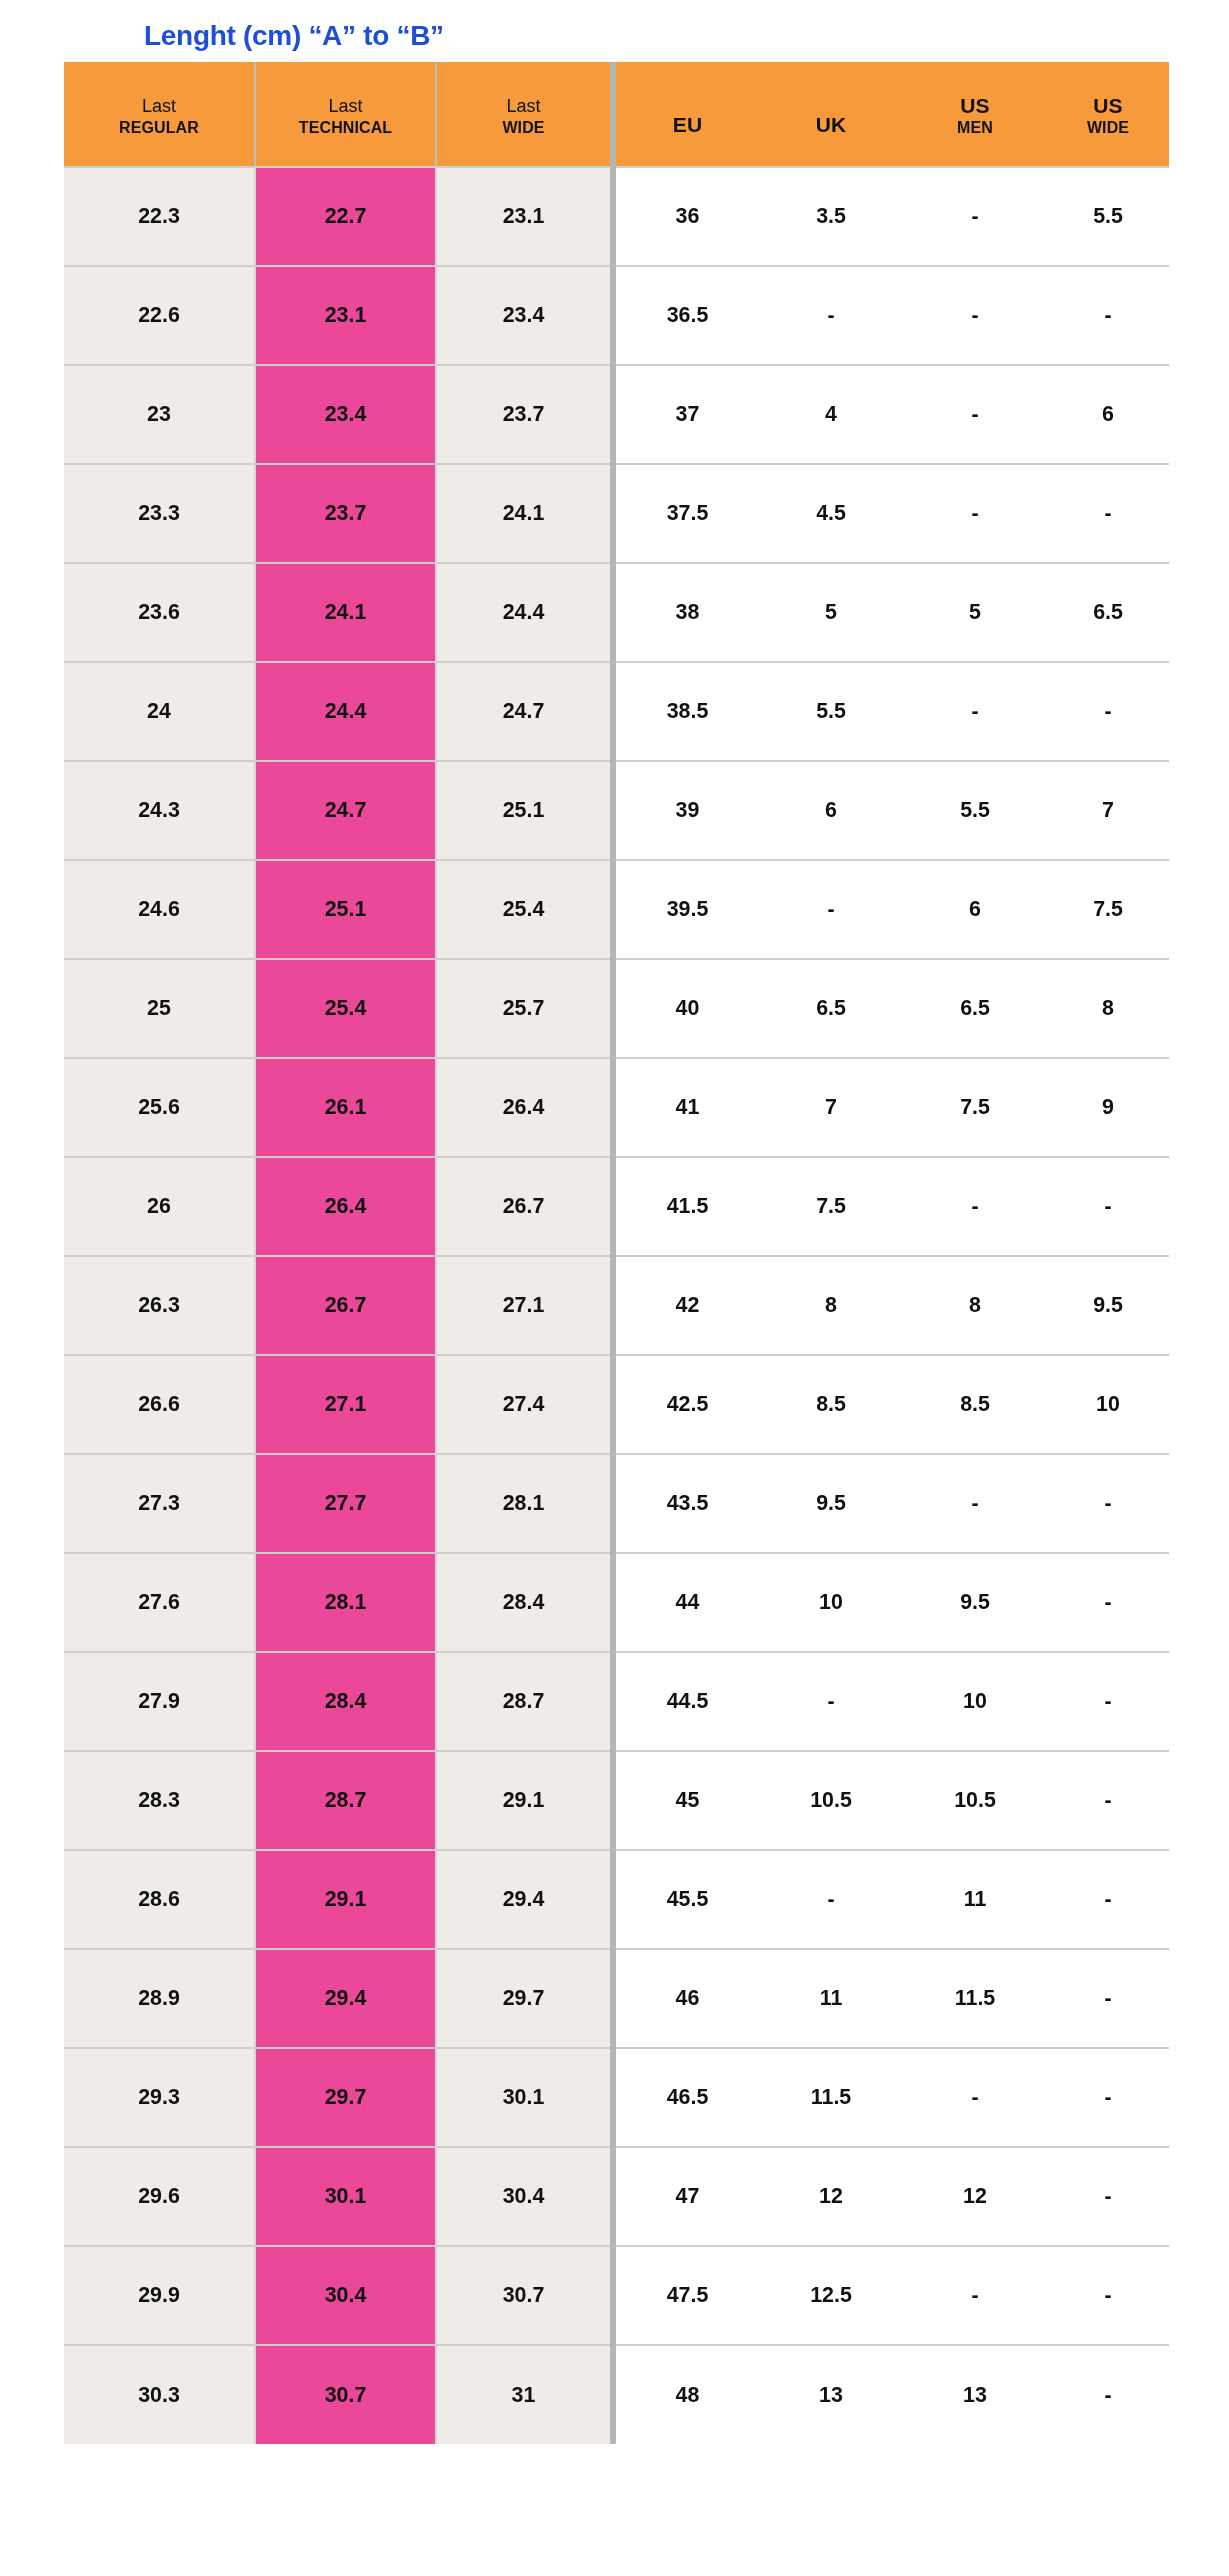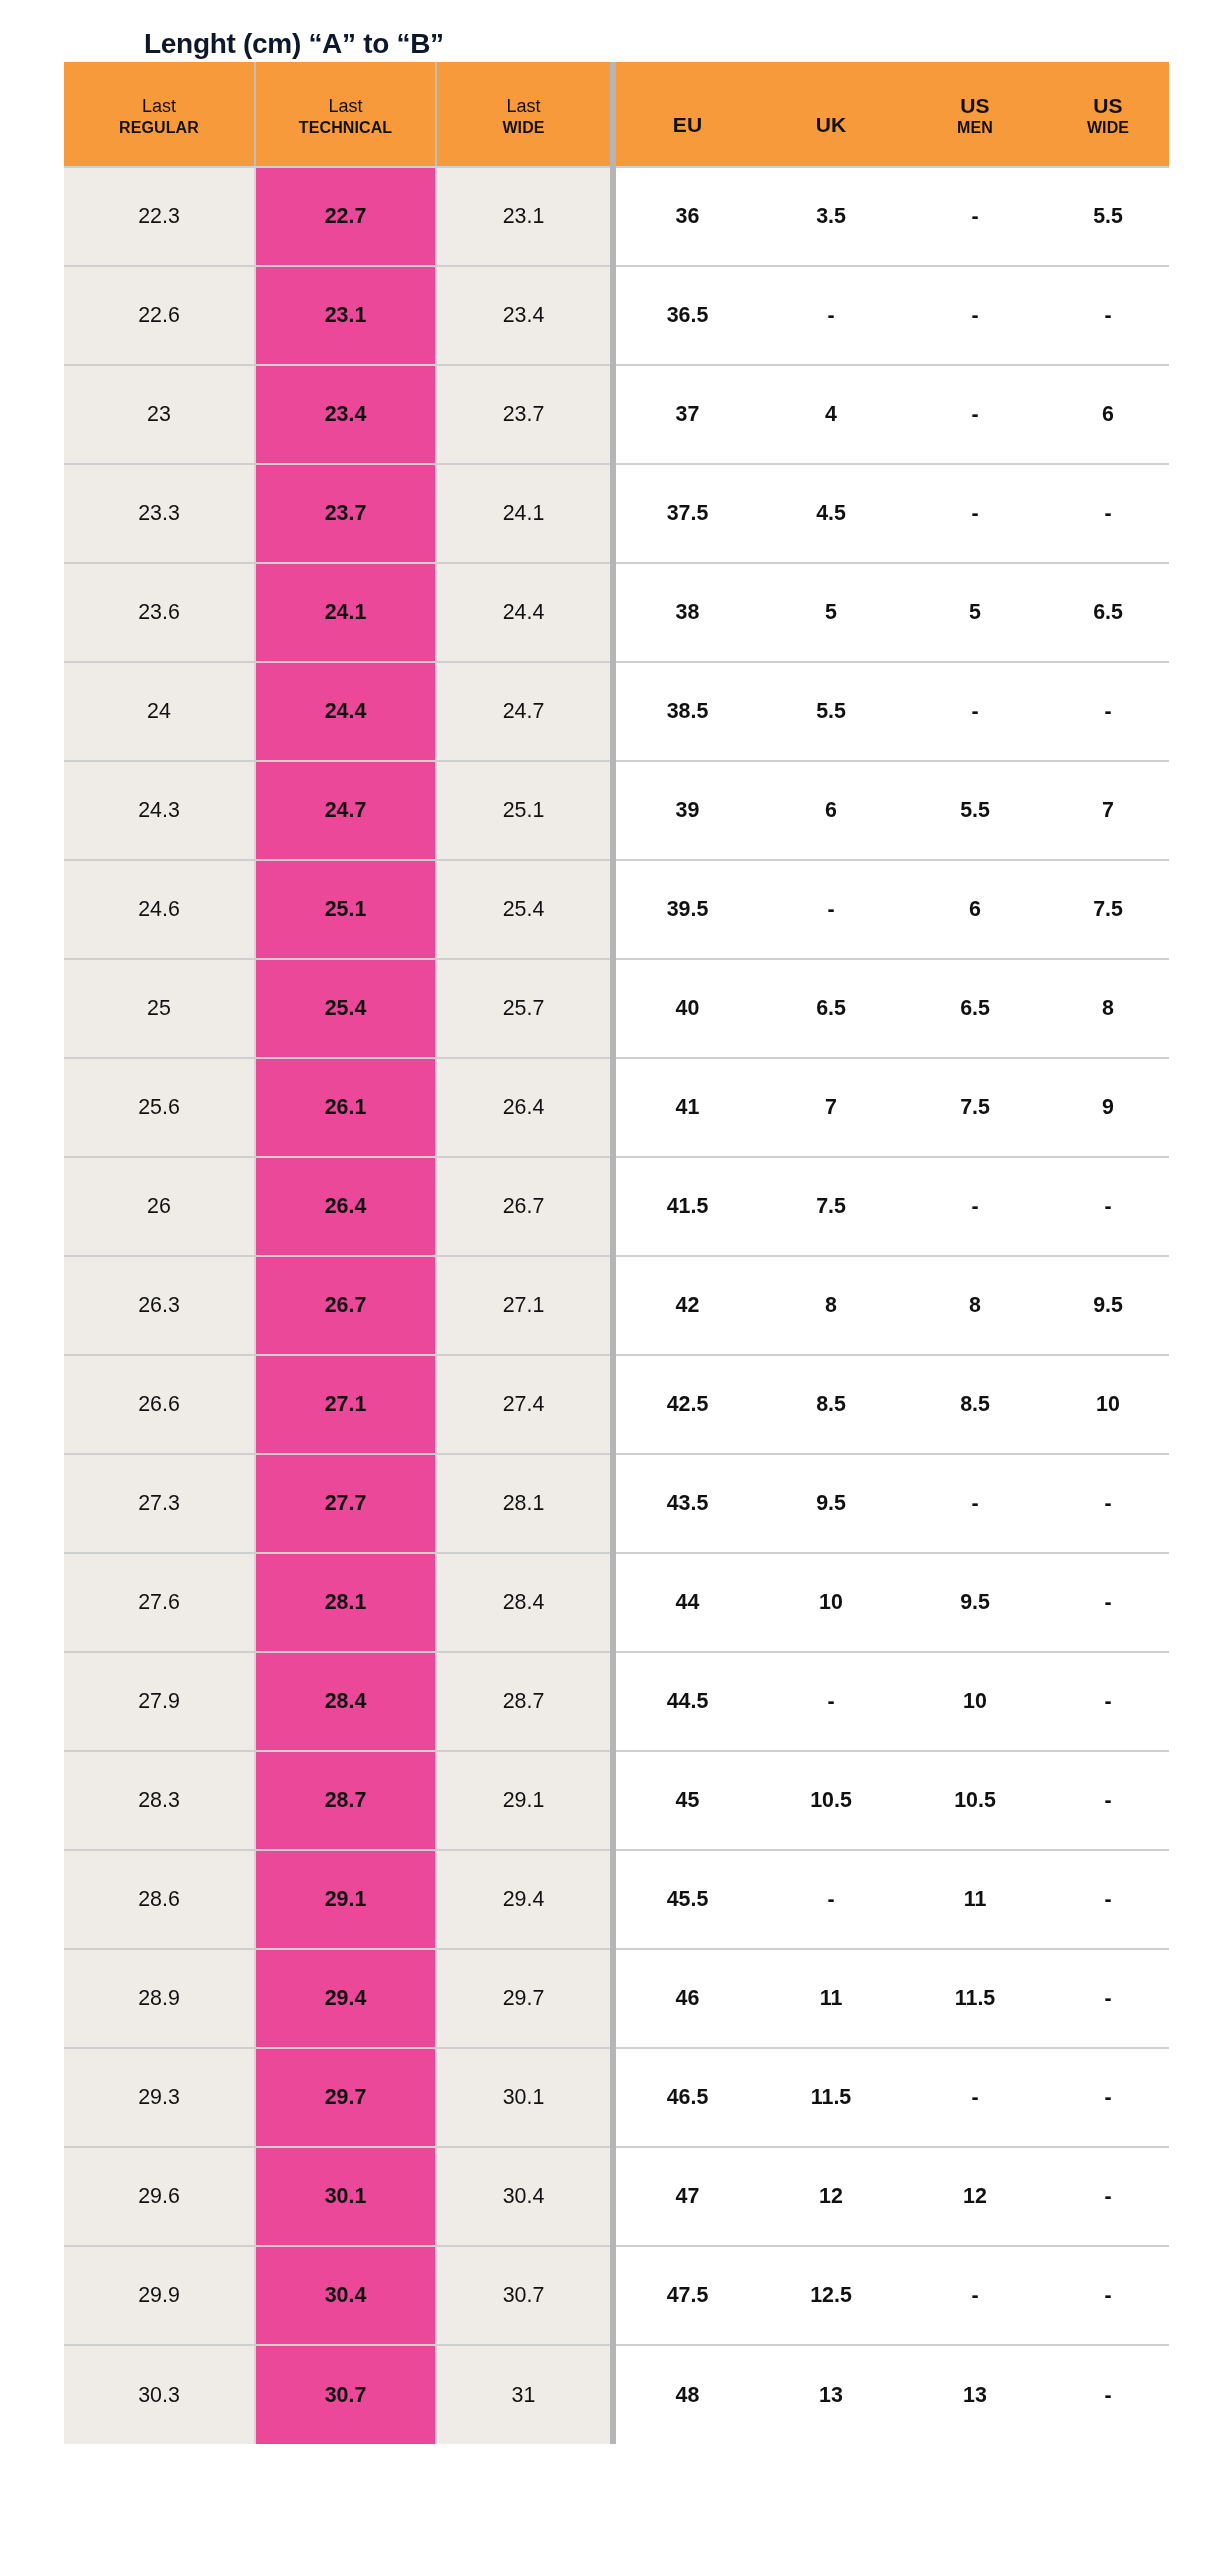--- a/index.html
+++ b/index.html
@@ -17,24 +17,24 @@
     position: relative;
     width: 1230px;
     height: 2576px;
     background: #ffffff;
     overflow: hidden;
   }
 
   .chart-title {
     position: absolute;
     left: 144px;
-    top: 28px;
+    top: 20px;
     font-size: 28px;
     font-weight: bold;
-    color: #0f172a;
+    color: #1d4ed8;
     letter-spacing: -0.3px;
     white-space: nowrap;
   }
 
   .size-table {
     position: absolute;
     left: 64px;
     top: 62px;
     width: 1105px;
     border-collapse: collapse;
@@ -97,21 +97,21 @@
   tbody td {
     height: 99px;
     text-align: center;
     vertical-align: middle;
     font-size: 21.4px;
     color: #111111;
     border-bottom: 2px solid #CFCFCF;
     background: #ffffff;
   }
 
-  tbody td.shade   { background: #EFECE8; font-weight: normal; }
+  tbody td.shade   { background: #EFECE8; font-weight: bold; }
   tbody td.plain   { background: #ec4899; font-weight: bold; }
   tbody td.conv    { background: #ffffff; font-weight: bold; }
 
   tbody td.vdiv      { border-right: 2px solid #D6D6D6; }
   tbody td.thick-div { border-right: 6px solid #B5B5B5; }
 
   tbody tr:last-child td { border-bottom: none; }
 </style>
 </head>
 <body>

